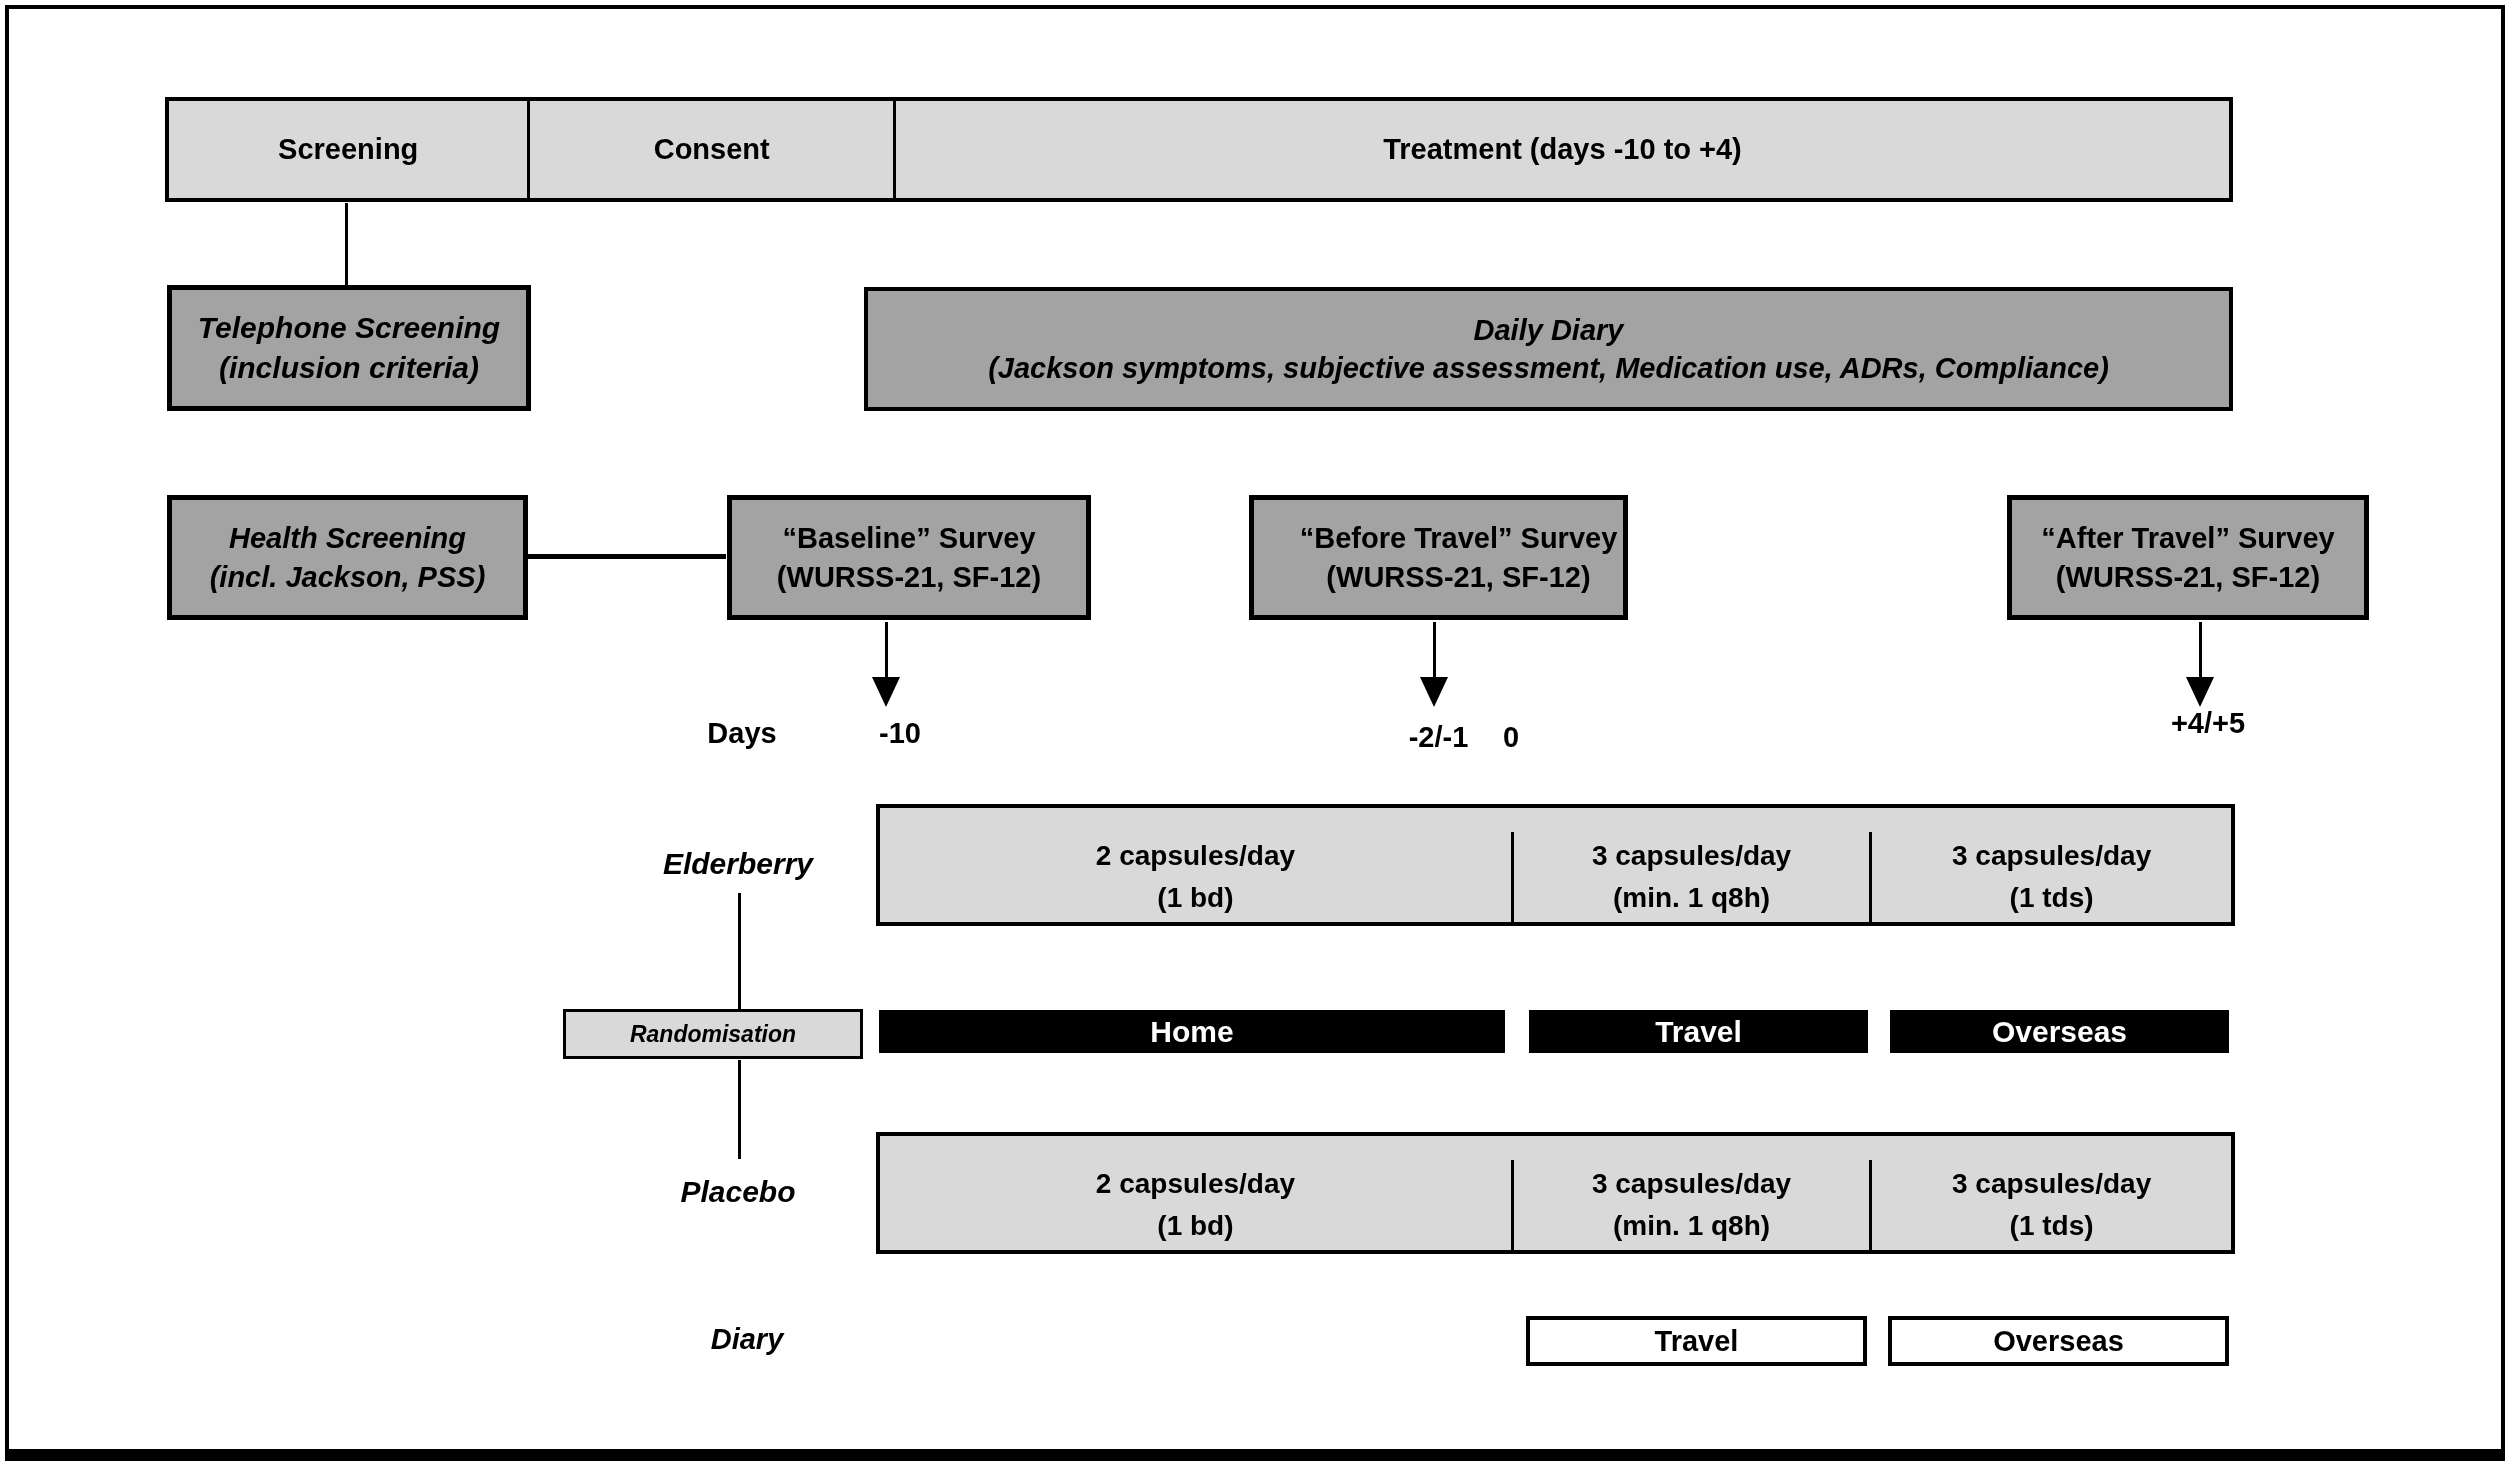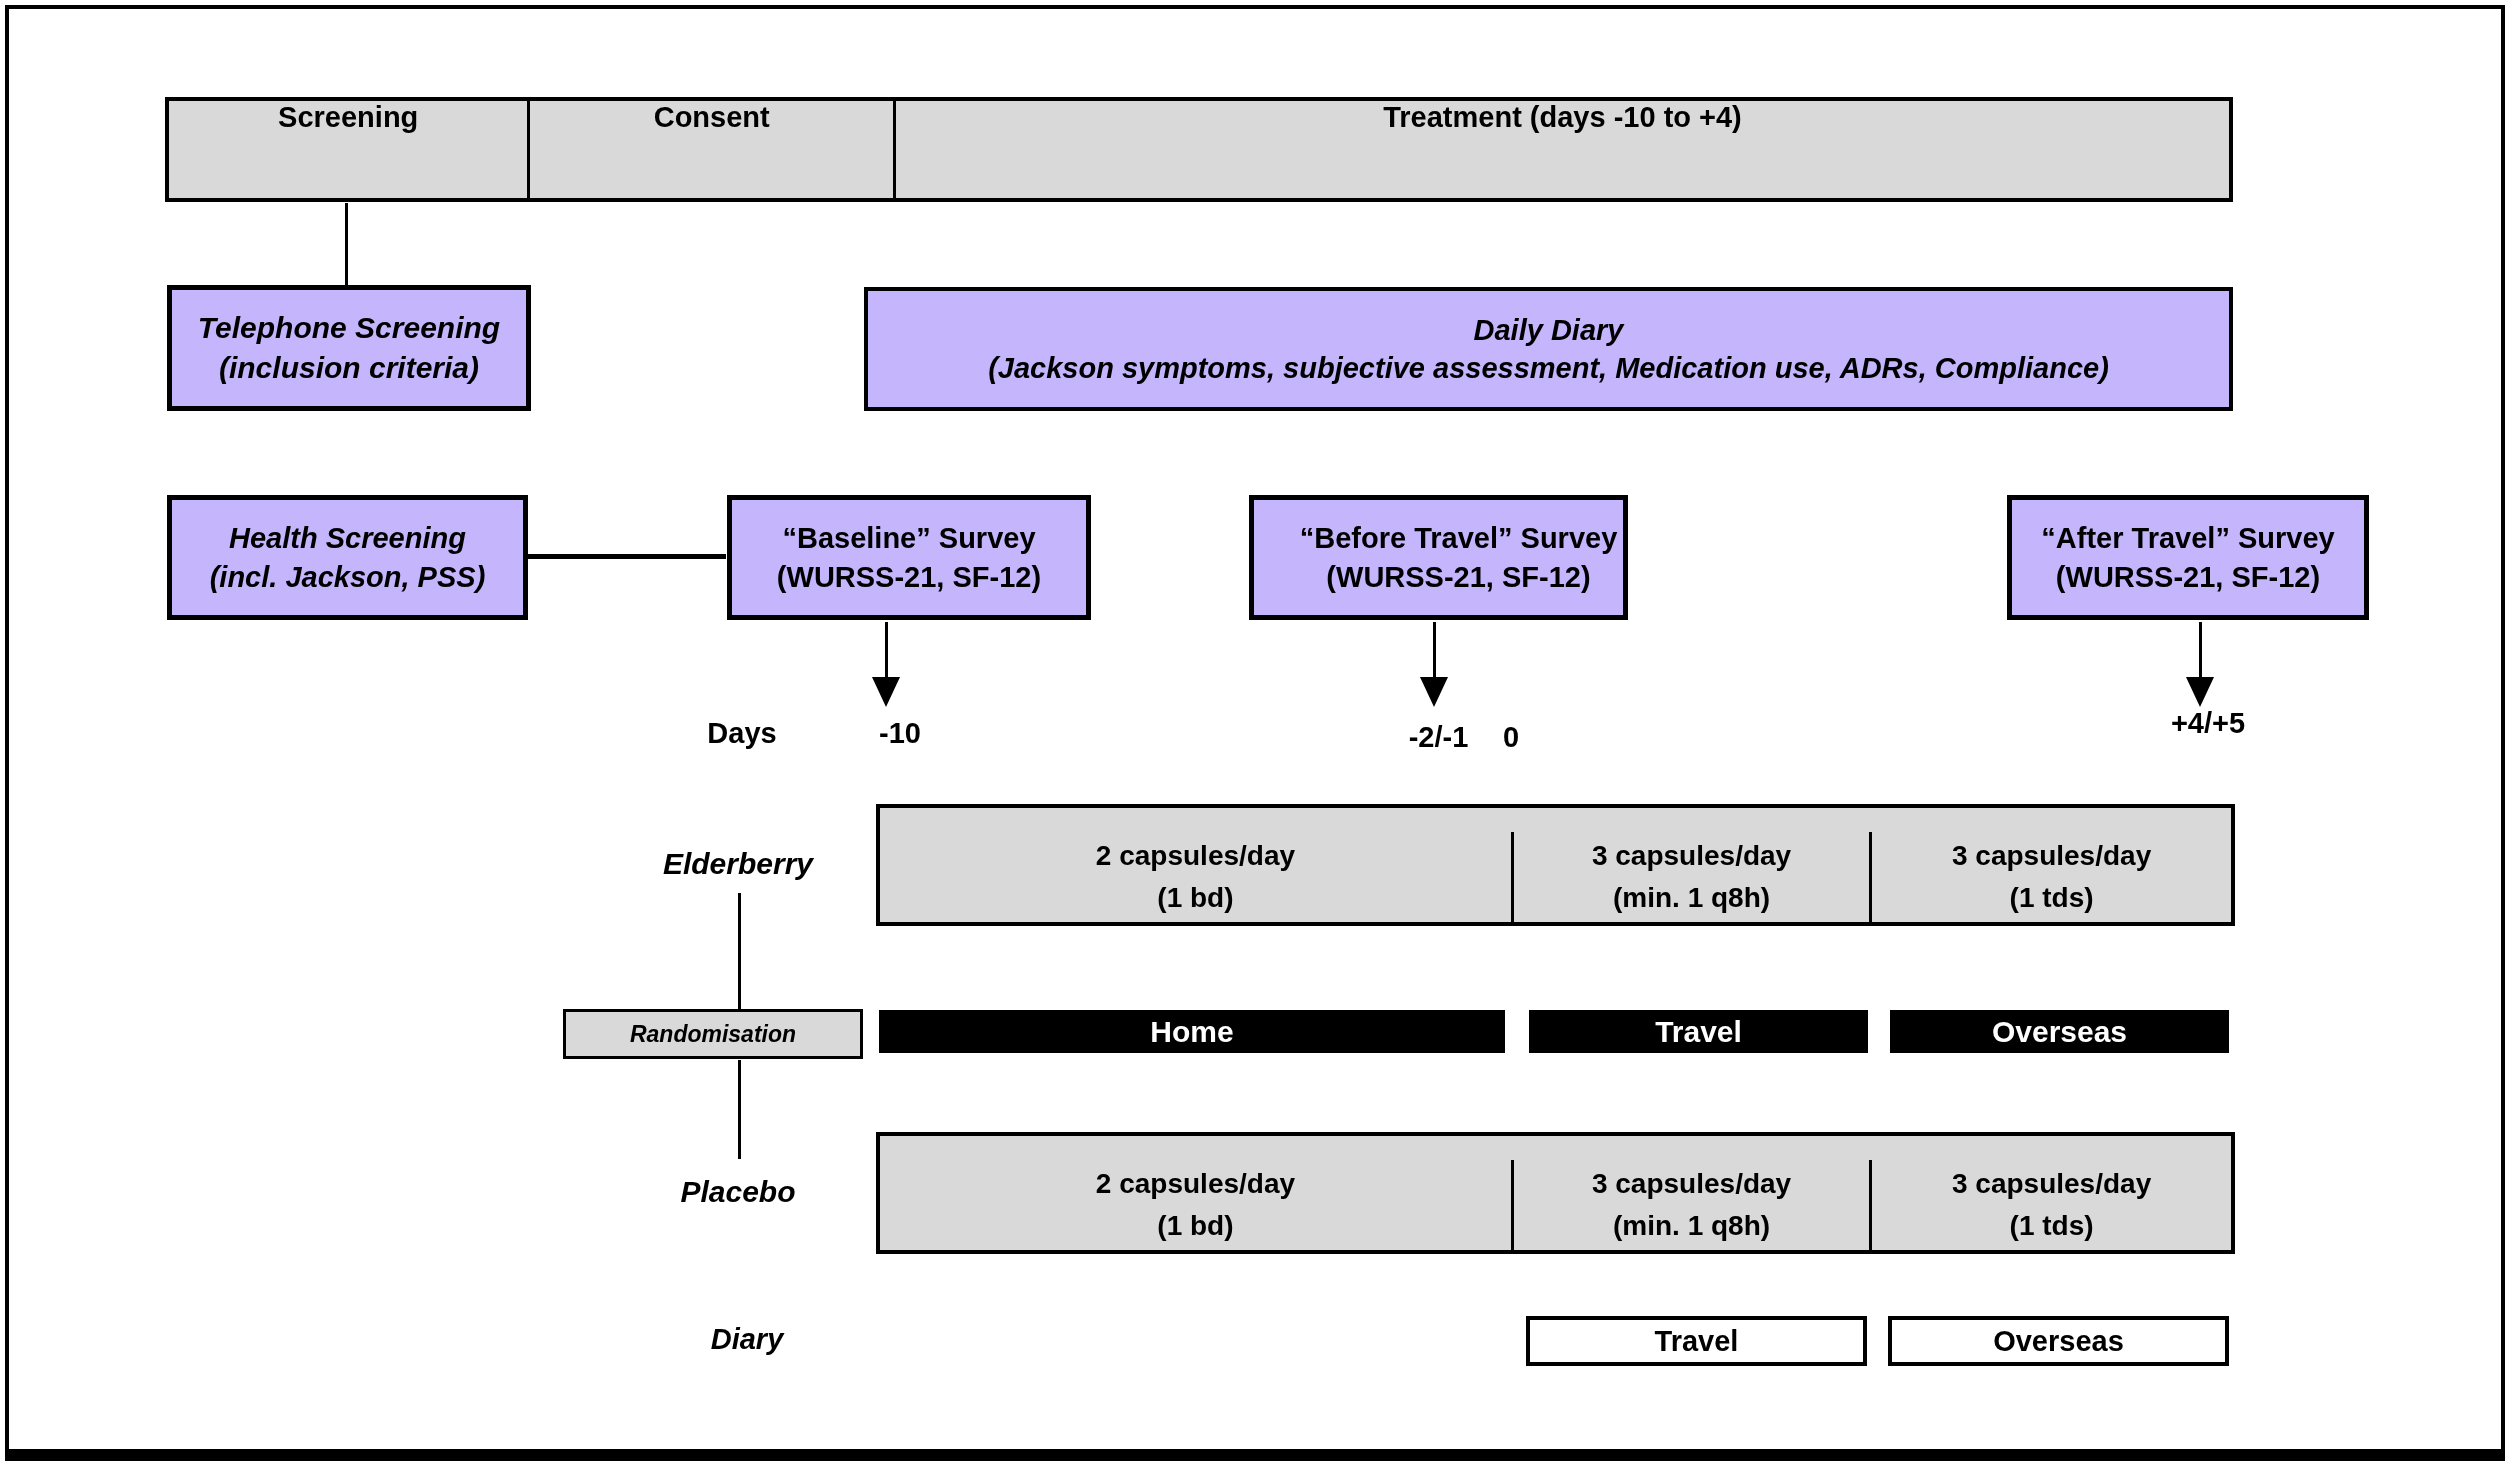--- a/index.html
+++ b/index.html
@@ -3,24 +3,24 @@
 <meta charset="utf-8">
 <style>
   html,body{margin:0;padding:0;background:#ffffff;}
   body{width:2512px;height:1465px;position:relative;font-family:"Liberation Sans",sans-serif;color:#000;}
   .stage{position:absolute;inset:0;background:#fff;}
   .frame{position:absolute;left:5.3px;top:5.3px;right:6.6px;bottom:4px;border:4px solid #000;border-bottom-width:12px;}
   .abs{position:absolute;box-sizing:border-box;}
   .center{display:flex;flex-direction:column;align-items:center;justify-content:center;text-align:center;}
   
   .phasebar{left:165px;top:97px;width:2068px;height:105px;background:#d9d9d9;border:4.6px solid #000;display:flex;}
-  .phasebar .seg{display:flex;justify-content:center;font-size:29px;font-weight:bold;}
+  .phasebar .seg{display:flex;align-items:center;justify-content:center;font-size:29px;font-weight:bold;}
   .phasebar .seg + .seg{border-left:3.3px solid #000;}
   
-  .box{background:#c4b5fd;border:5.3px solid #000;}
+  .box{background:#a3a3a3;border:5.3px solid #000;}
   .bold44{font-size:29px;font-weight:bold;line-height:1.32;}
   .bold46{font-size:30px;font-weight:bold;line-height:1.32;}
   .ital{font-style:italic;}
   
   .vline{background:#000;width:3.3px;}
   .hline{background:#000;height:5.3px;}
   .stem{background:#000;width:2.6px;}
   .arrowhead{width:0;height:0;border-left:14px solid transparent;border-right:14px solid transparent;border-top:30px solid #000;}
   
   .tick{font-size:29px;font-weight:bold;text-align:center;}

